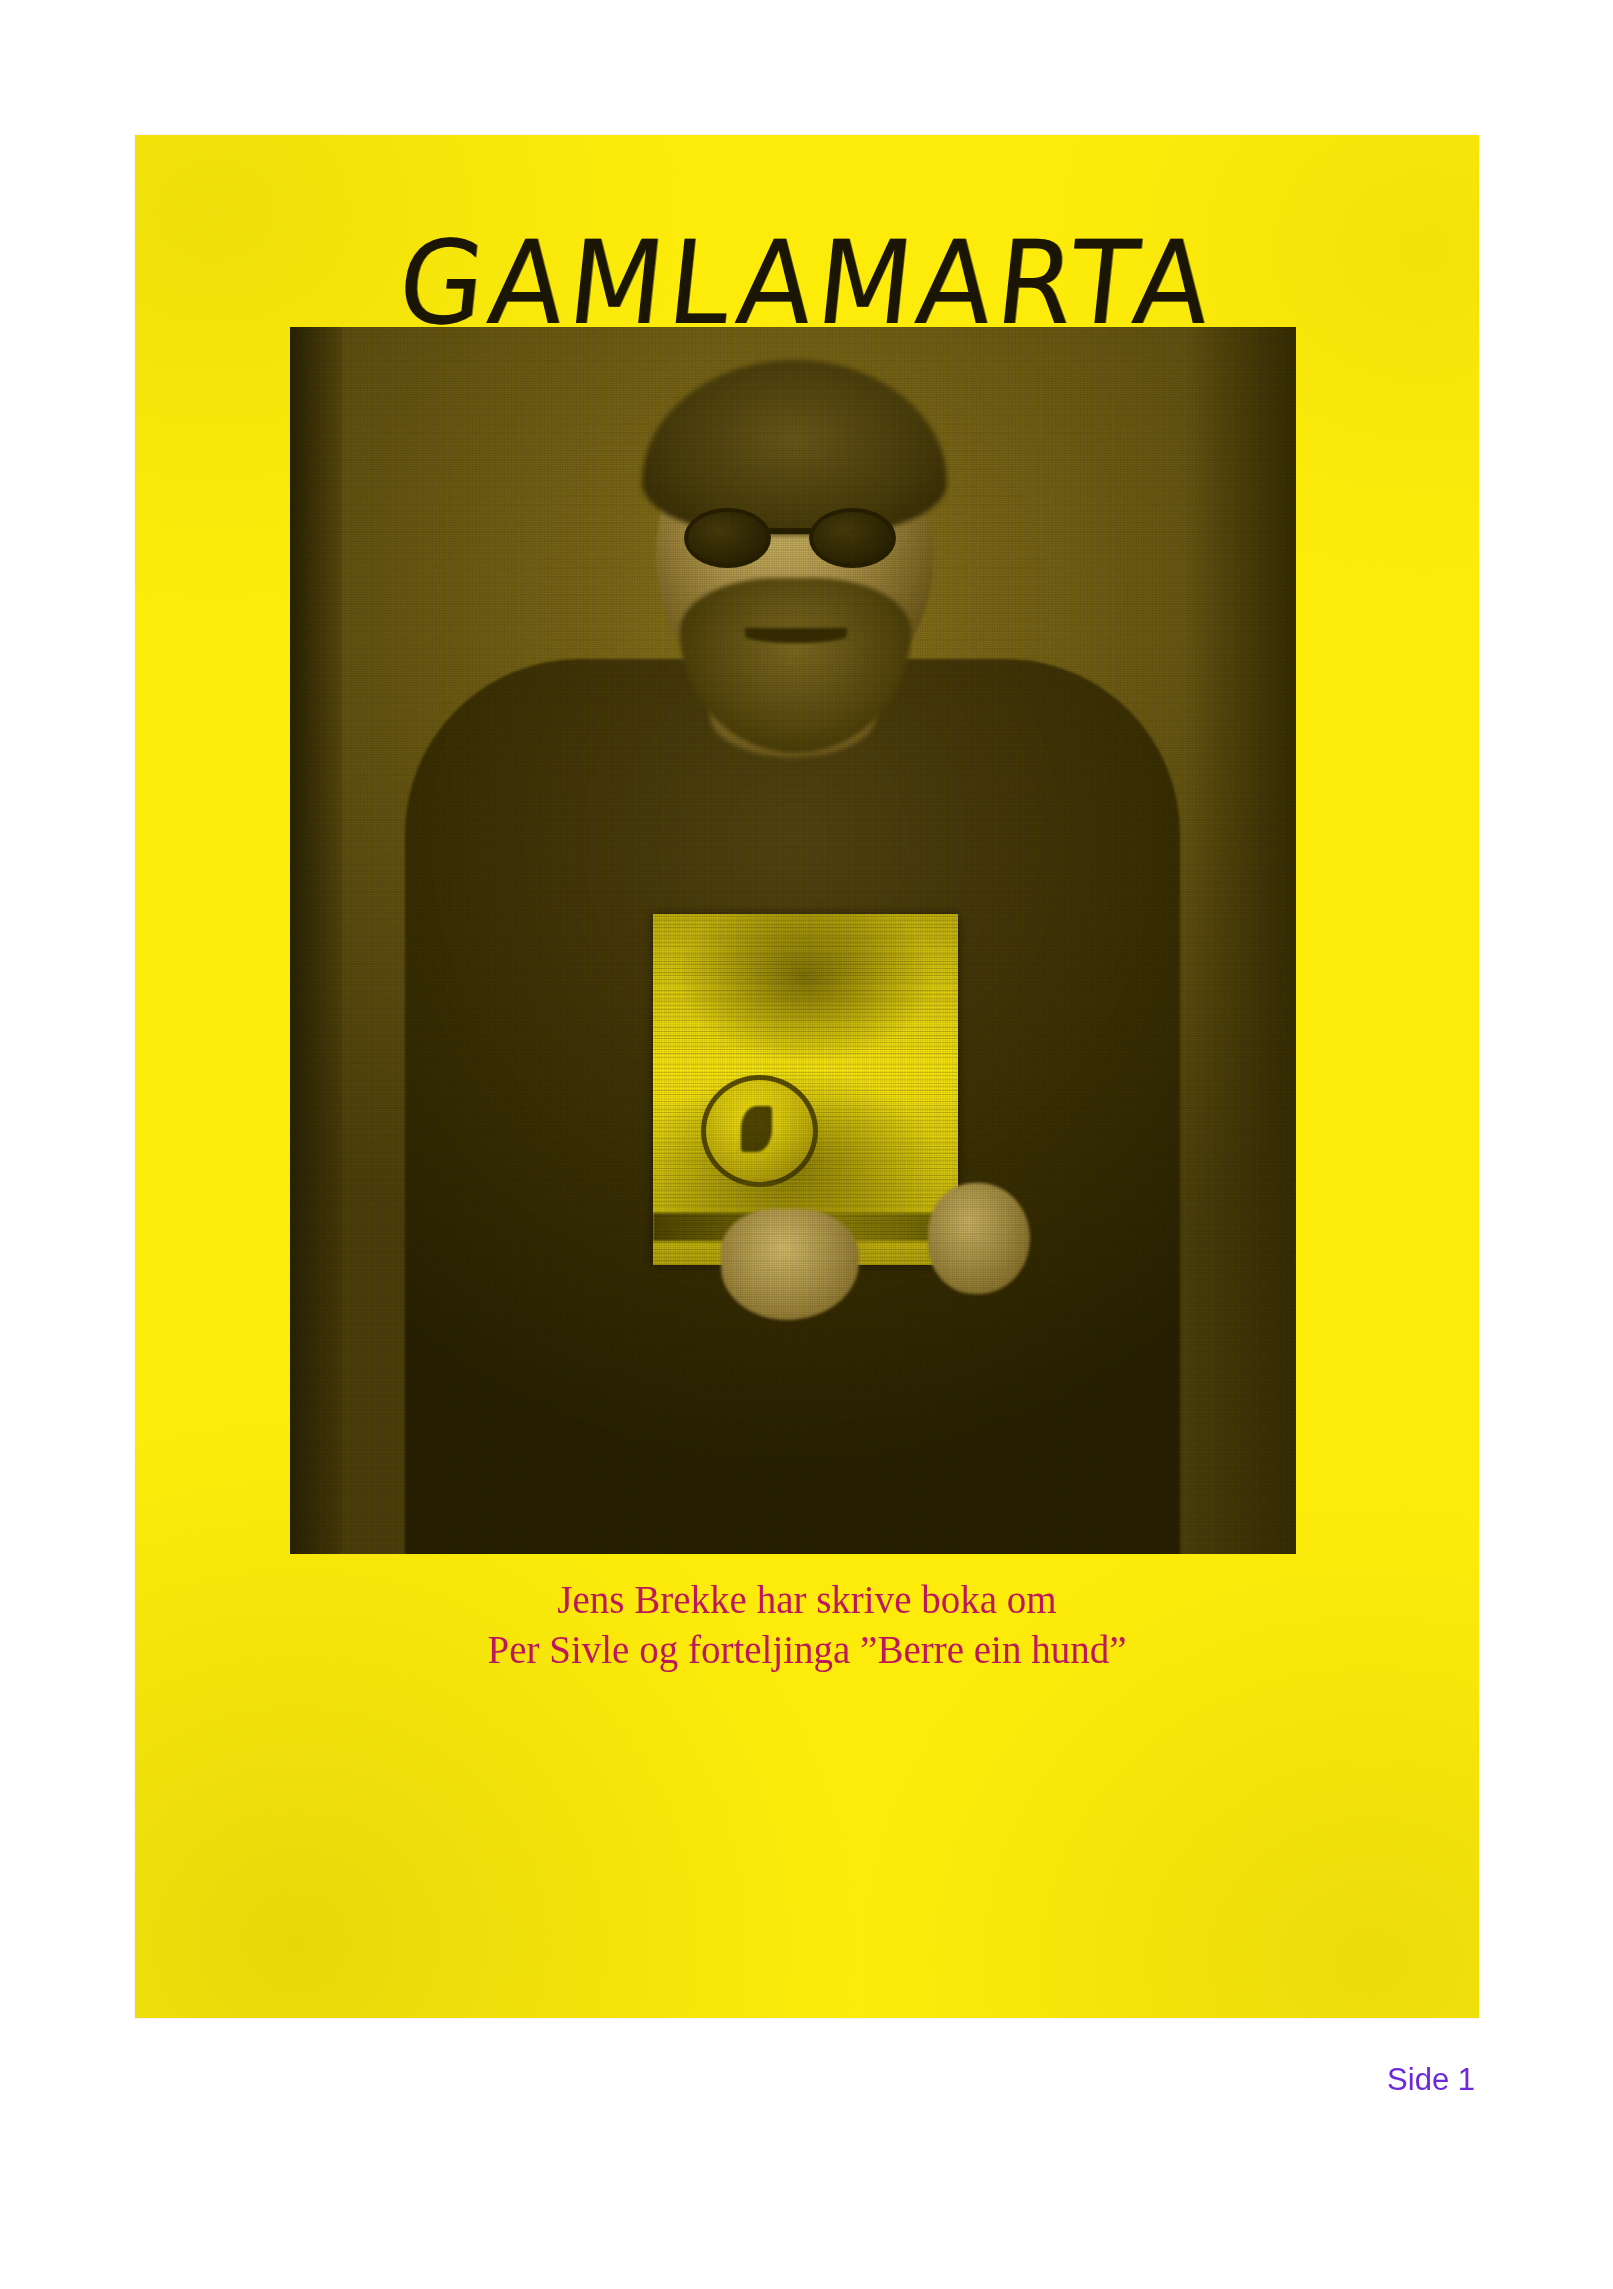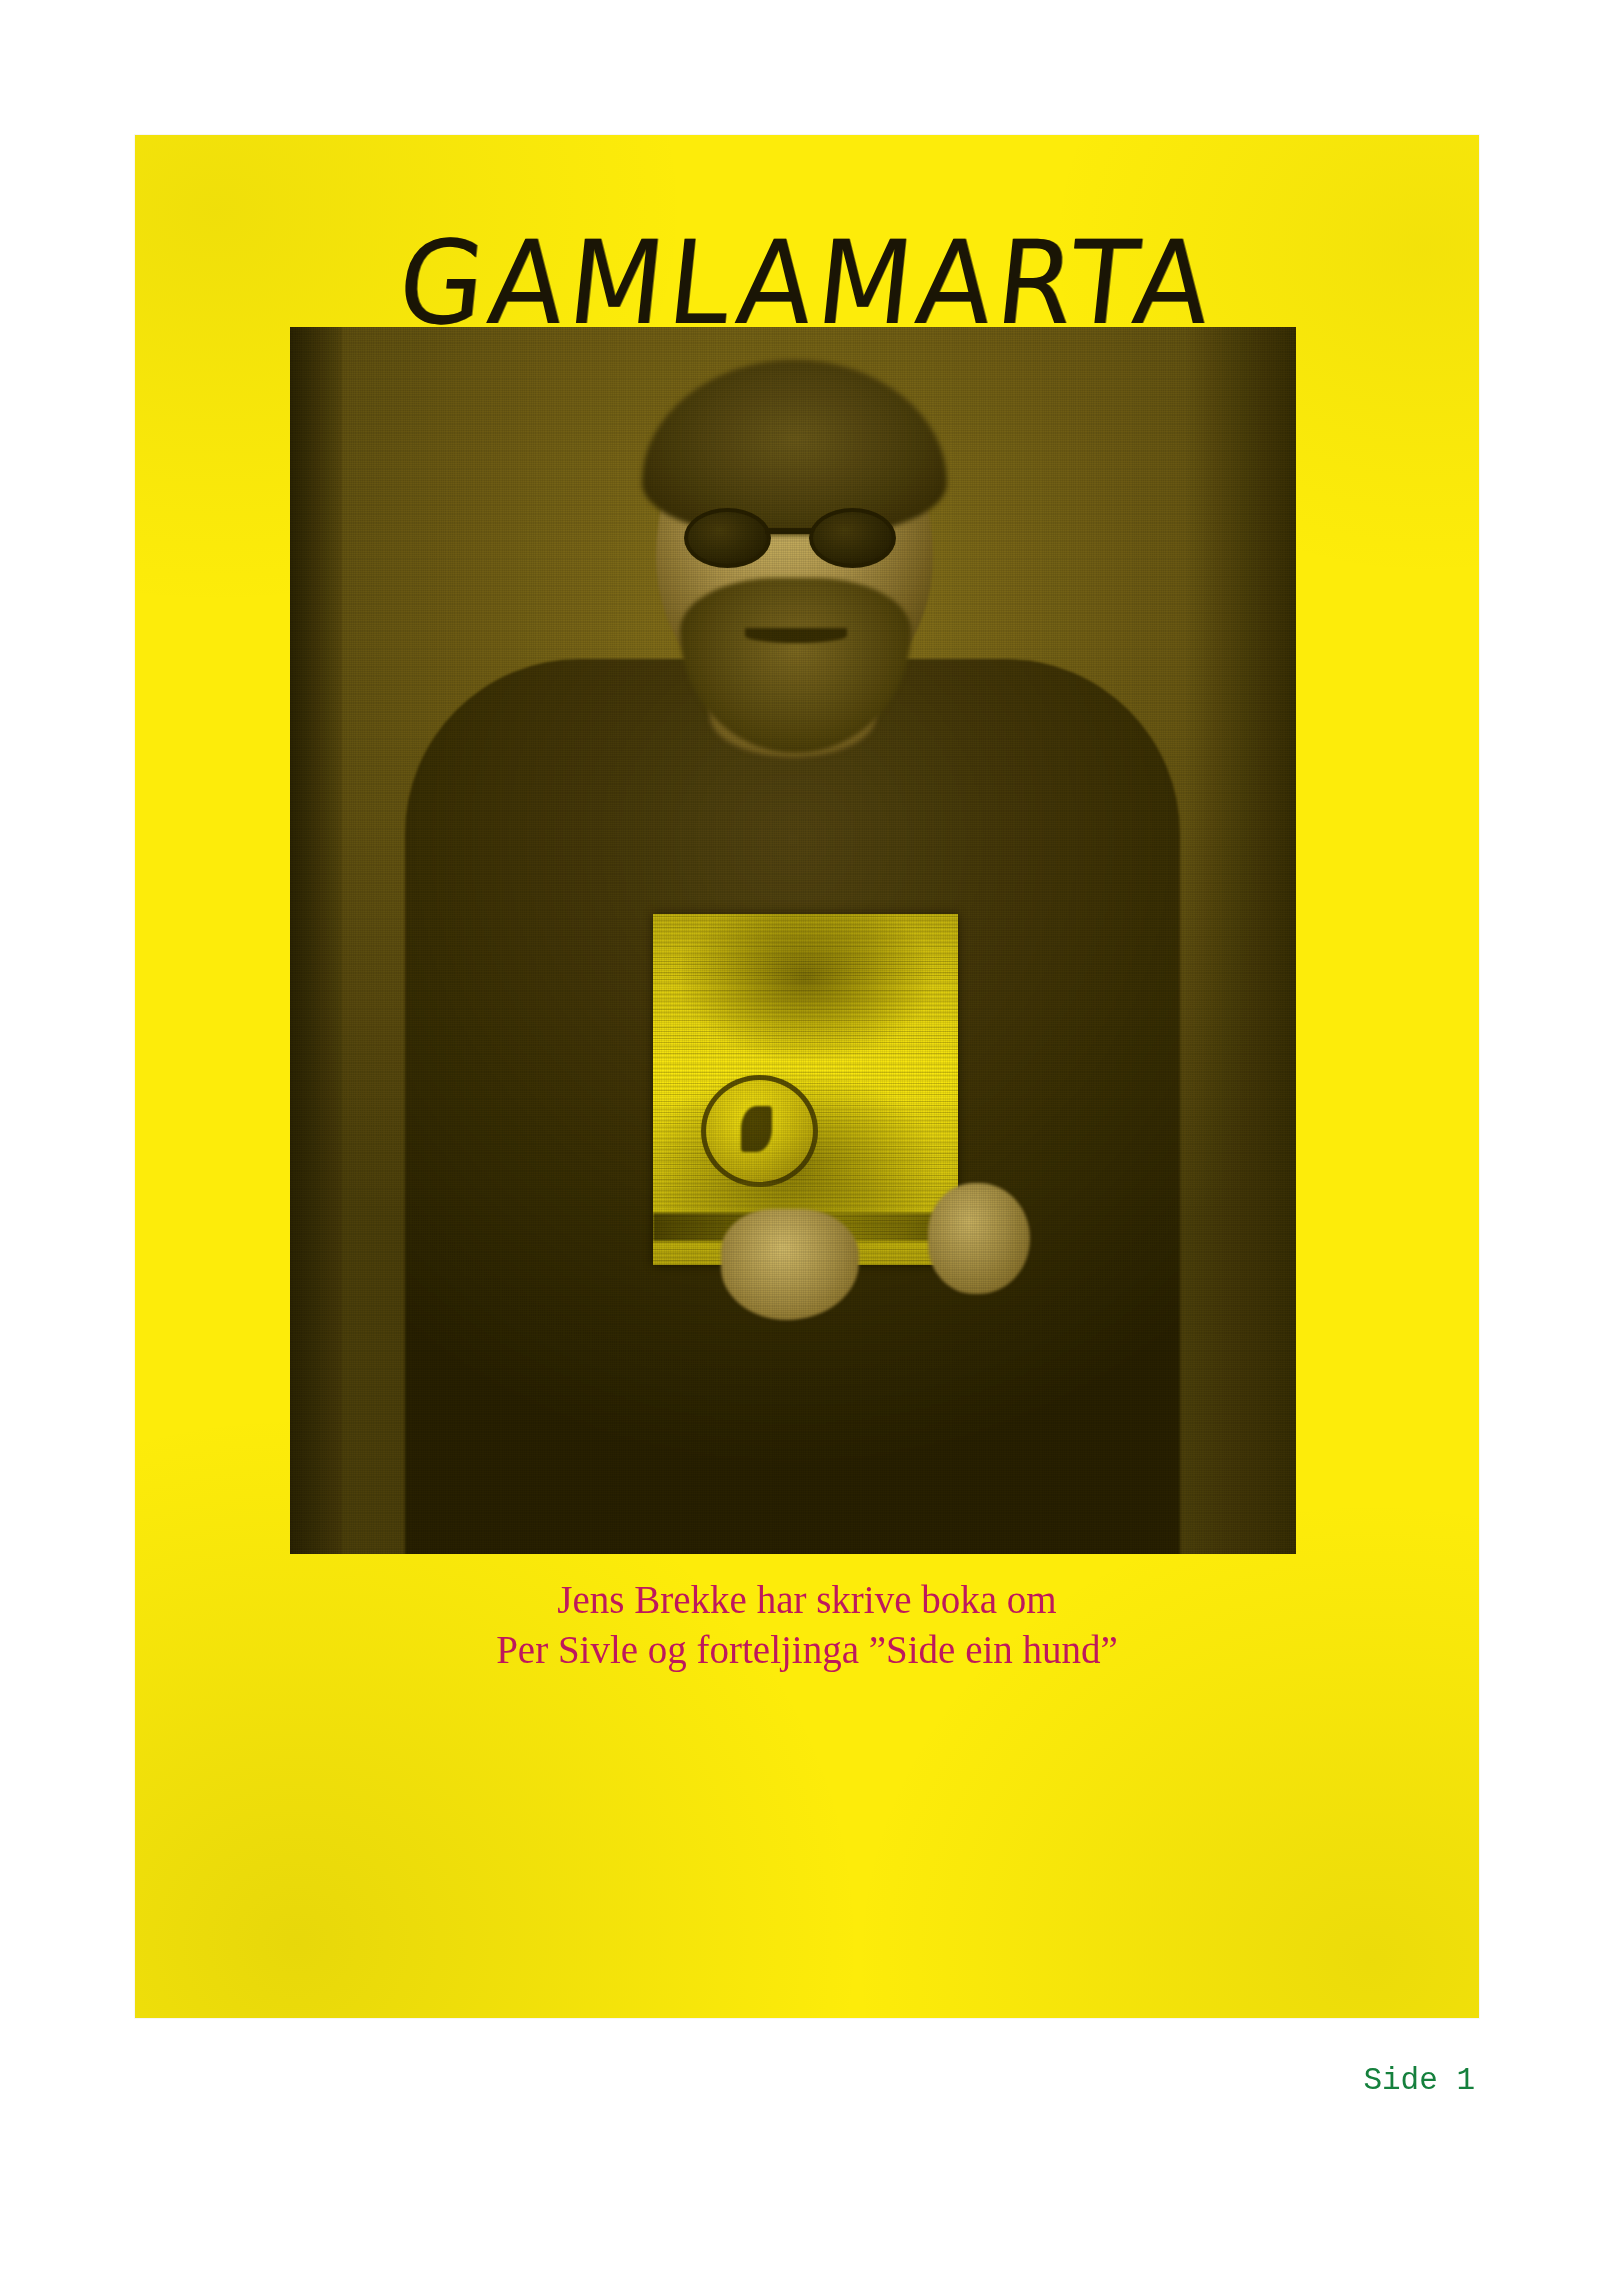--- a/index.html
+++ b/index.html
@@ -302,23 +302,23 @@
     font-size: 39px;
     line-height: 1.28;
     color: #be185d;
   }
 
   
   .page-number {
     position: absolute;
     right: 138px;
     bottom: 192px;
-    font-family: Liberation Mono, monospace;
+    font-family: Liberation Sans, sans-serif;
     font-size: 31px;
-    color: #15803d;
+    color: #6d28d9;
   }
 </style>
 </head>
 <body>
 
 <div class="cover">
 
   <div class="masthead">GAMLAMARTA</div>
 
   <div class="subtitle">Meldingsblad for Sivle-laget, 4-2004</div>
@@ -350,19 +350,19 @@
     </div>
 
     <div class="hand-right"></div>
     <div class="hand-left"></div>
 
     <div class="photo-grain"></div>
   </div>
 
   <div class="caption">
     <div>Jens Brekke har skrive boka om</div>
-    <div>Per Sivle og forteljinga ”Side ein hund”</div>
+    <div>Per Sivle og forteljinga ”Berre ein hund”</div>
   </div>
 
 </div>
 
 <div class="page-number">Side 1</div>
 
 
 </body></html>

